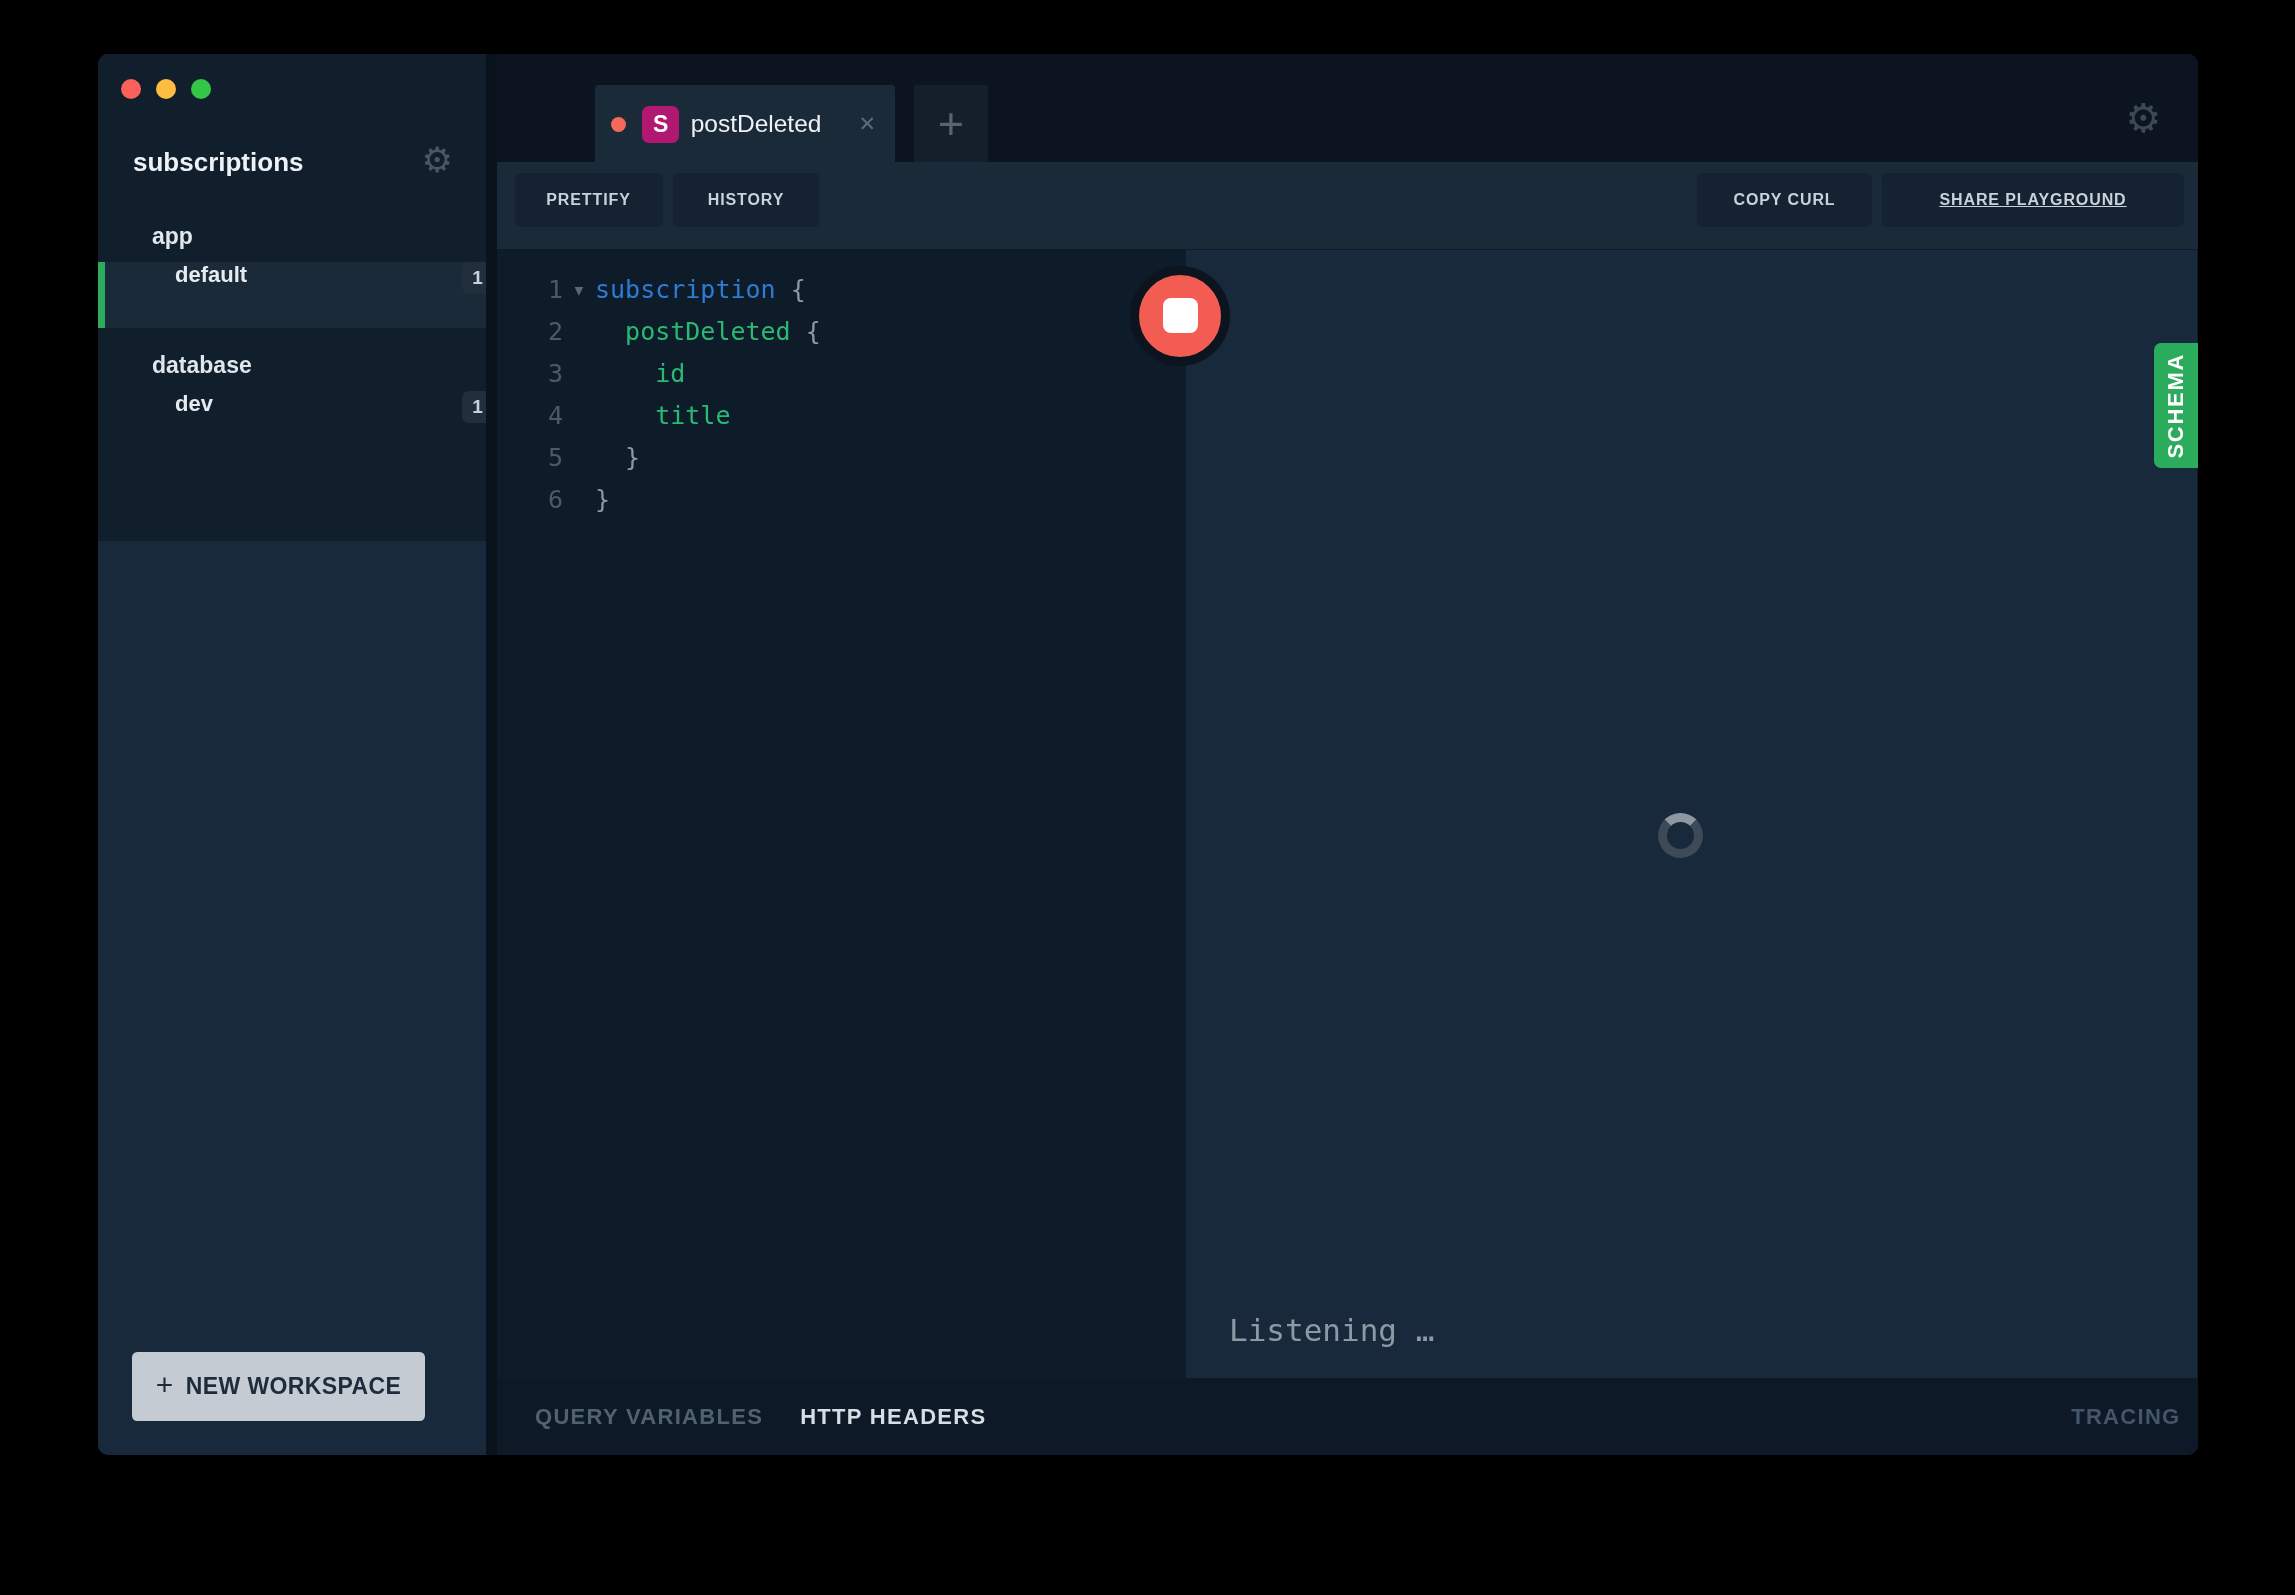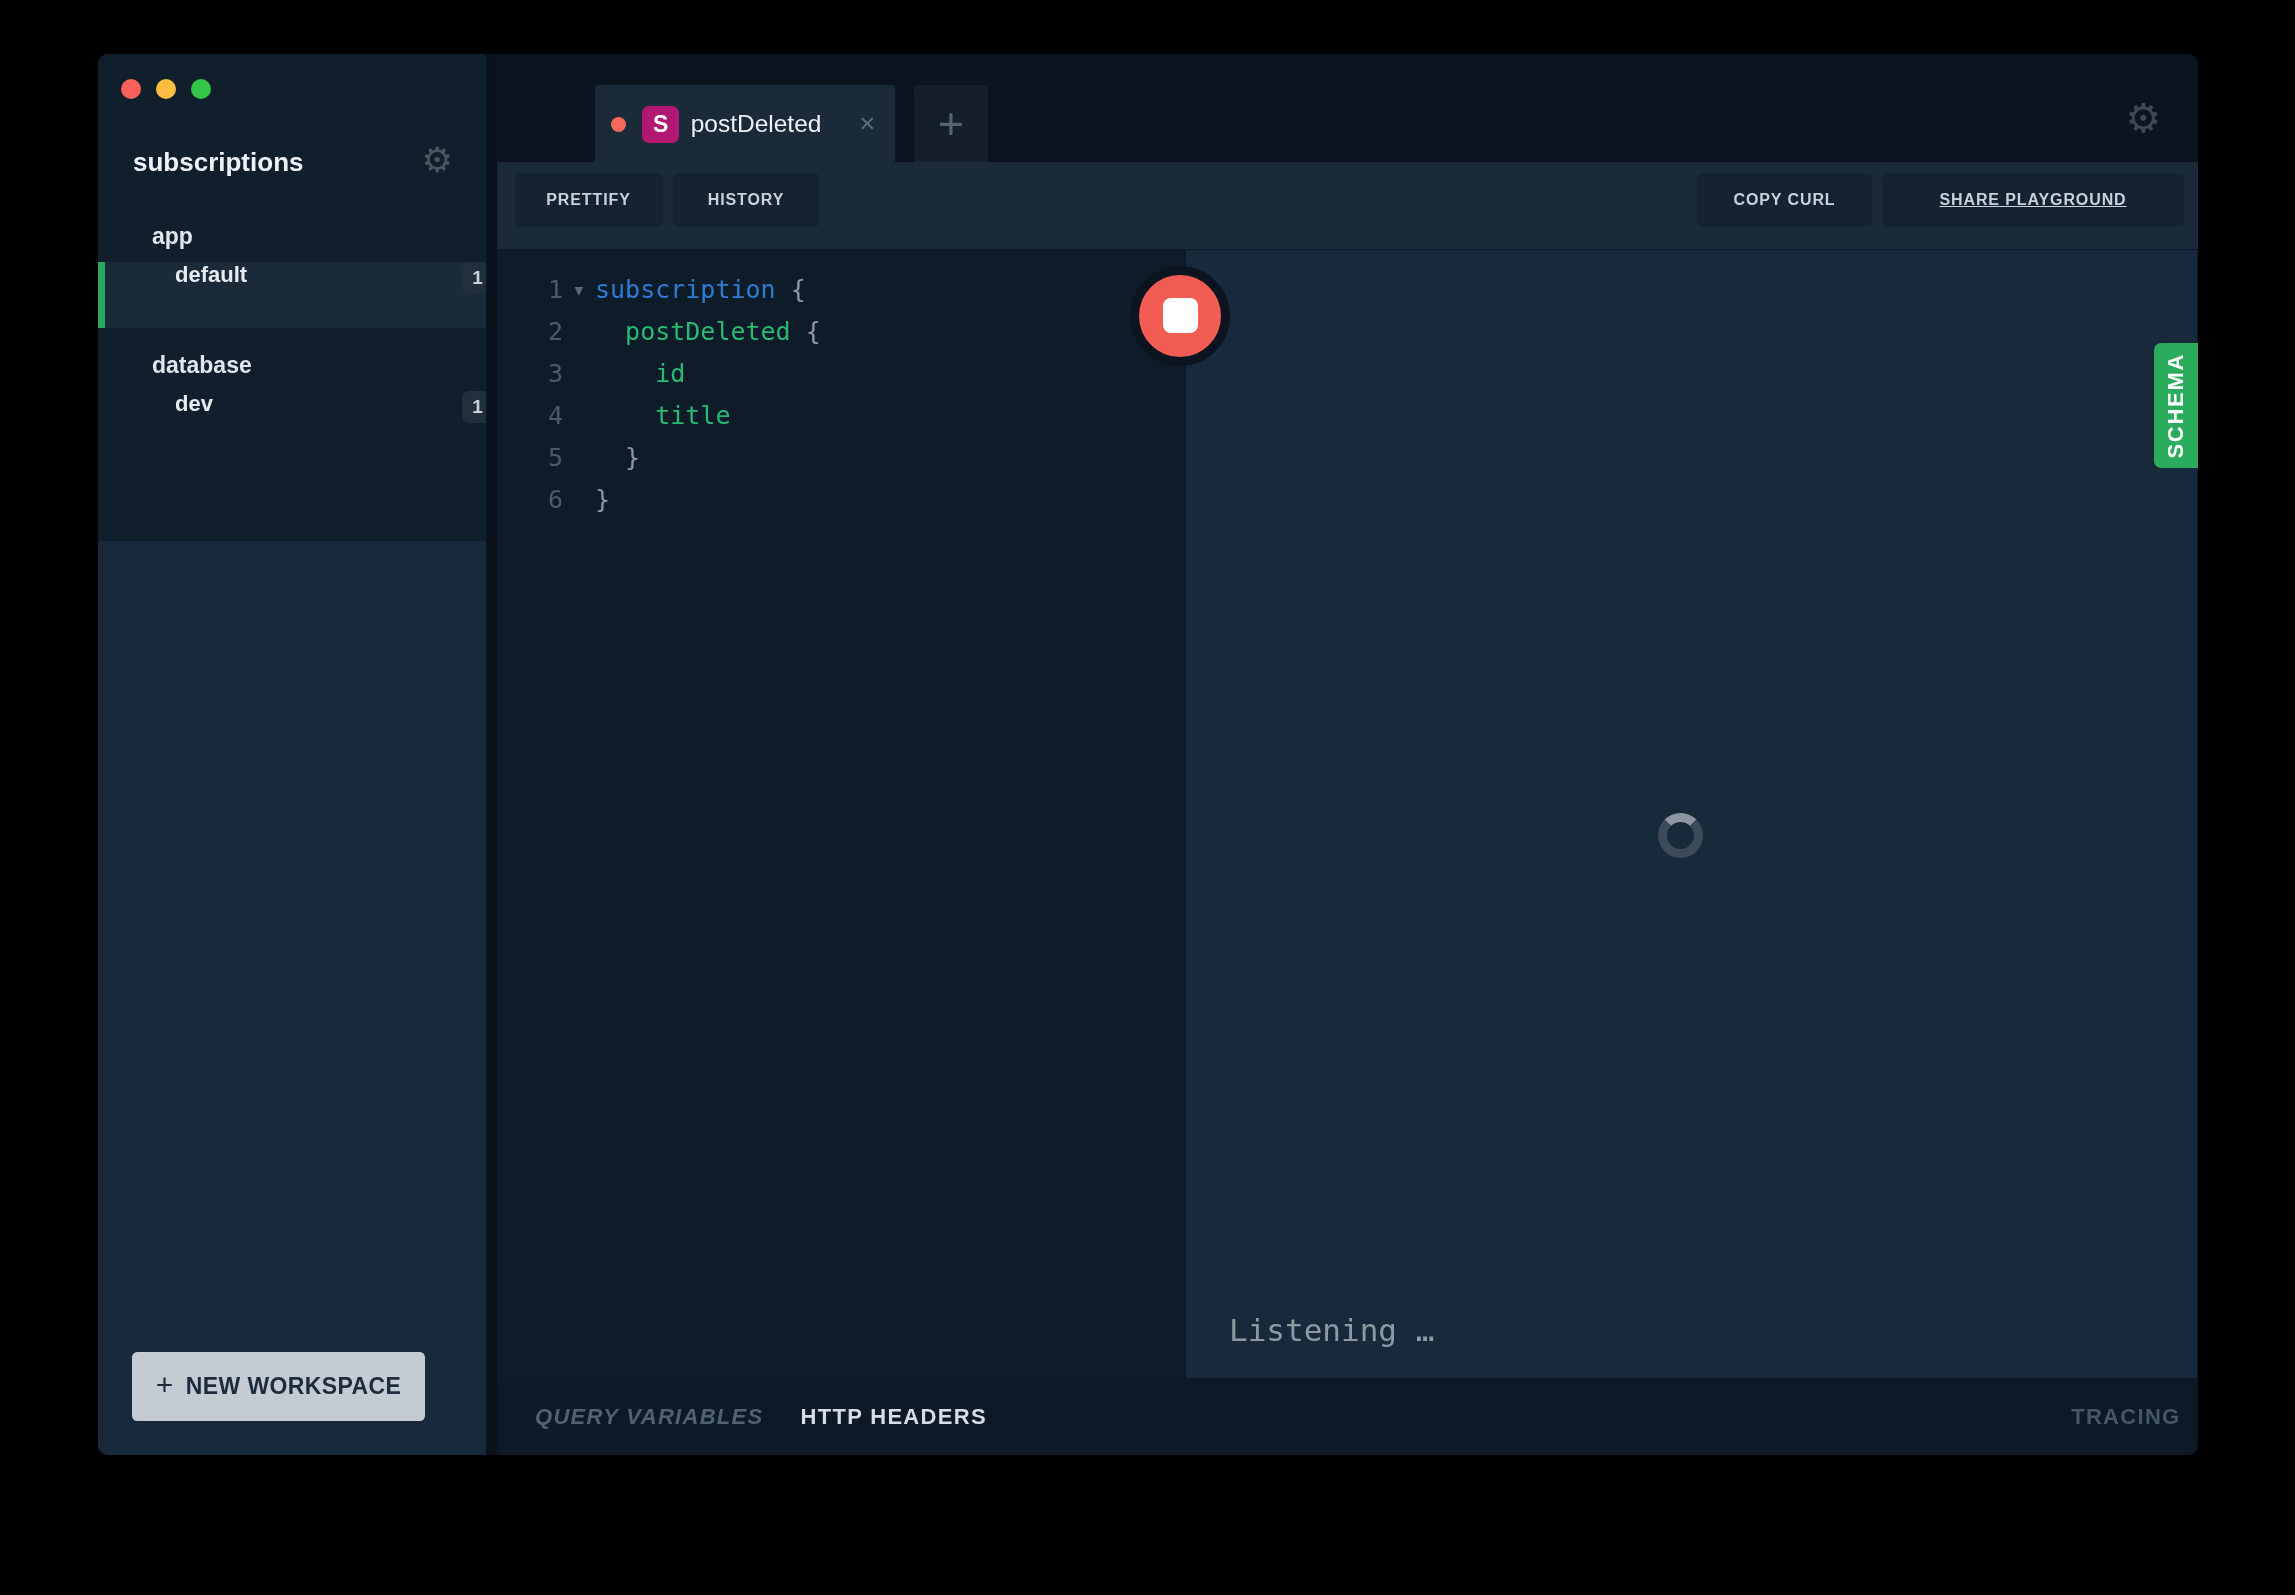--- a/index.html
+++ b/index.html
@@ -196,21 +196,21 @@
     color: #fff; font-size: 22px; font-weight: 600; letter-spacing: 1.7px;
   }
 
   
   .footer {
     position: absolute; left: 0; top: 1324px; width: 1701px; height: 77px;
     background: var(--footer-bg);
     display: flex; align-items: center;
   }
   .footer .ft-item { font-size: 22px; font-weight: 600; letter-spacing: 1.3px; cursor: pointer; }
-  .ft-queryvars { margin-left: 38px; color: var(--footer-dim); font-style: italic; }
+  .ft-queryvars { margin-left: 38px; color: var(--footer-dim); }
   .ft-headers { margin-left: 37px; color: var(--footer-bright); }
   .ft-tracing { margin-left: auto; margin-right: 17.5px; color: var(--tracing-dim); }
 </style>
 </head>
 <body>
 
 <div class="window">
 
   <div class="sidebar">
     <div class="sidebar-upper">

